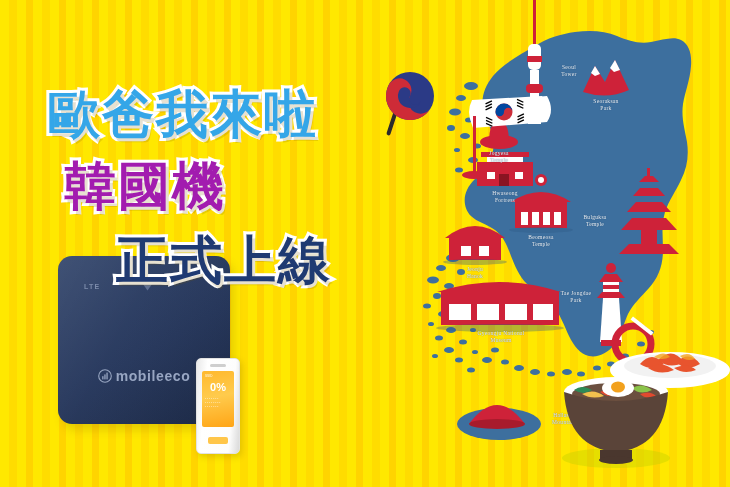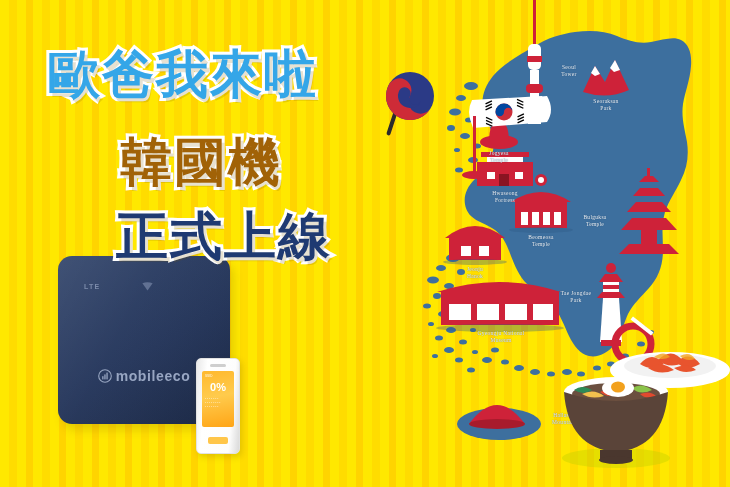--- a/index.html
+++ b/index.html
@@ -32,26 +32,27 @@
   }
   .line{white-space:nowrap;line-height:1;}
   #line1{
     padding-left:48px;
     font-size:52px;
     color:#34A6E8;
     -webkit-text-stroke:6px #ffffff;
     paint-order:stroke fill;
     text-shadow:3px 4px 0 rgba(120,90,0,.18);
     position:relative;
+    margin-top:40px;
   }
   #line2{
-    padding-left:120px;
-    margin-top:36px;
+    padding-left:64px;
+    margin-top:20px;
     font-size:52px;
-    color:#a16207;
+    color:#a21caf;
     -webkit-text-stroke:6px #ffffff;
     paint-order:stroke fill;
     text-shadow:3px 4px 0 rgba(120,90,0,.18);
   }
   #line3{
     padding-left:116px;
     margin-top:22px;
     font-size:52px;
     color:#1F3A72;
     -webkit-text-stroke:6px #ffffff;

